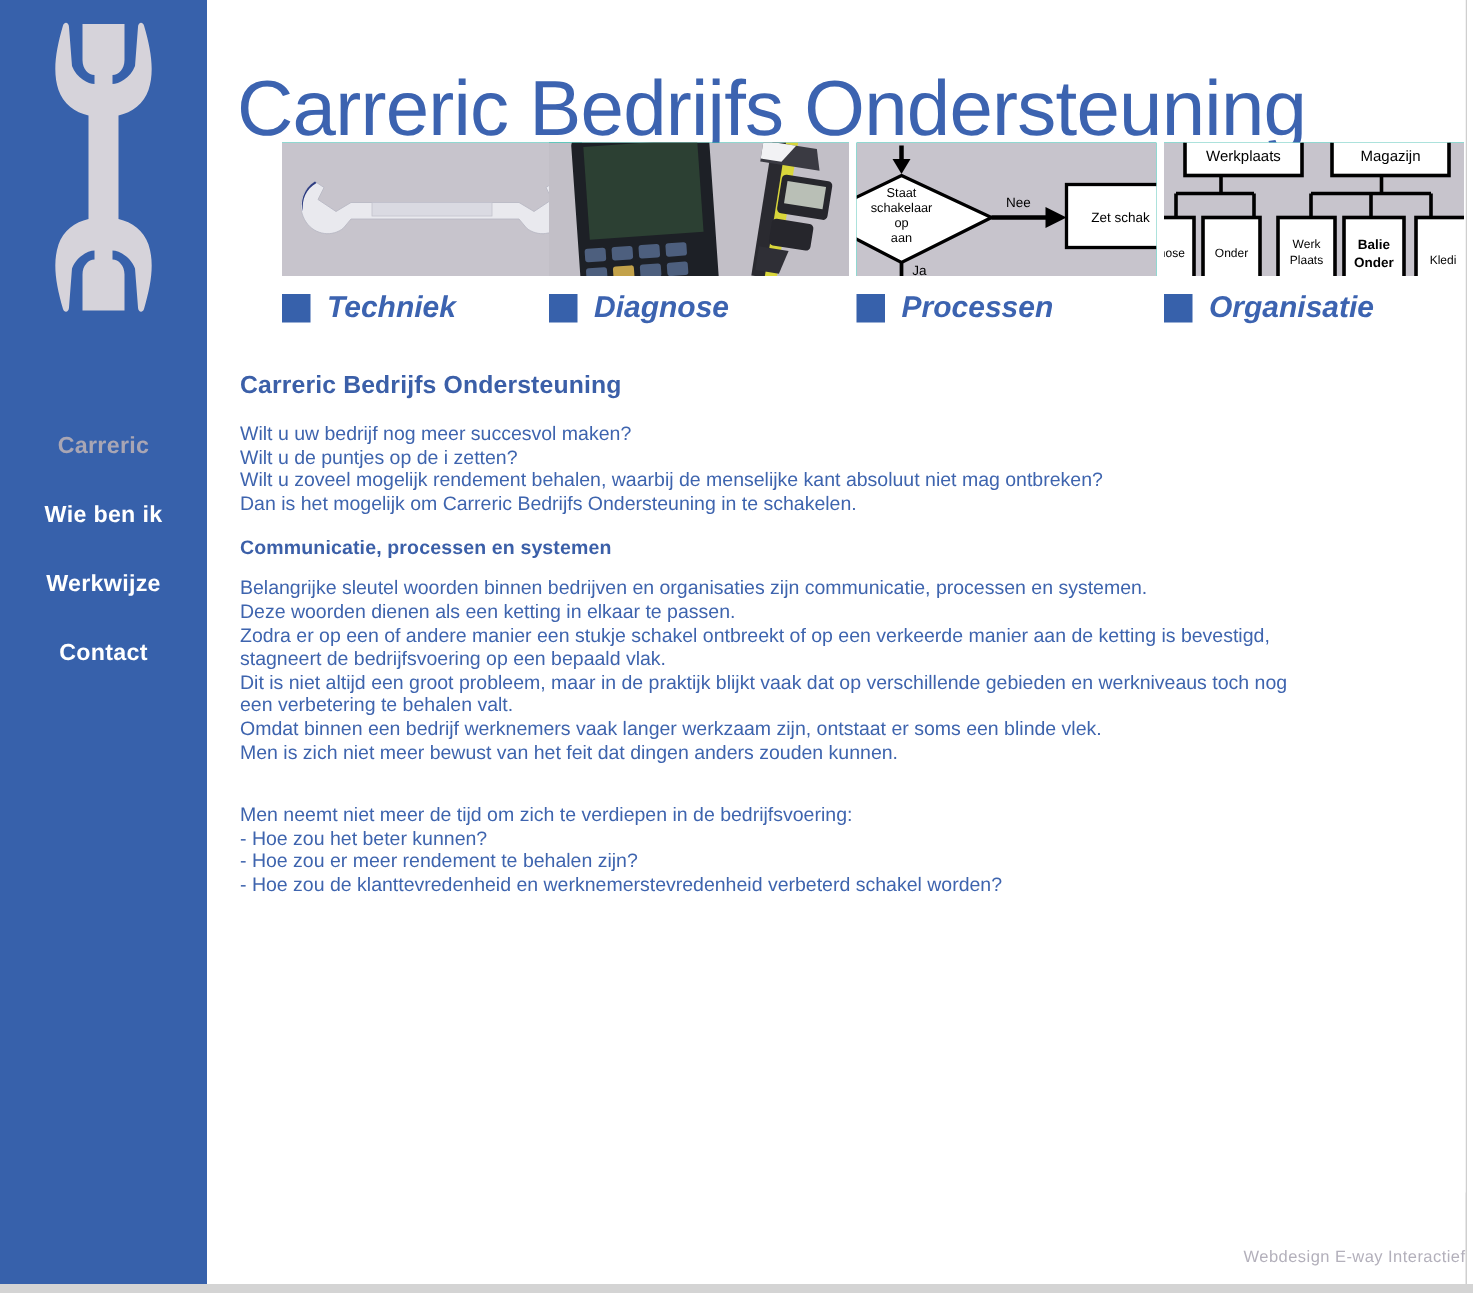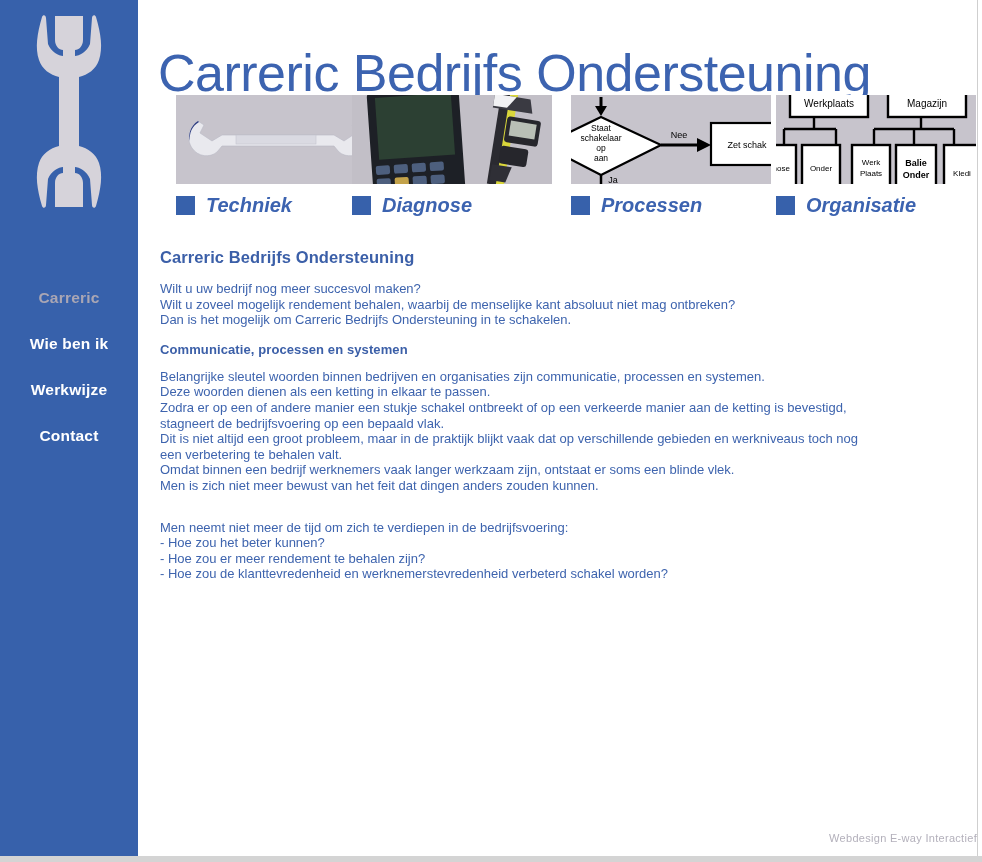--- a/index.html
+++ b/index.html
@@ -218,42 +218,42 @@
   <div id="frame-left-line"></div>
   <div id="frame-right-line"></div>
   <div id="frame-bottom-line"></div>
 
   <div id="content">
 
     <h1 id="site-title">Carreric Bedrijfs Ondersteuning</h1>
 
     <div id="thumbs">
 
-      <div class="thumb-cell" style="left:0px;padding-left:17px;">
+      <div class="thumb-cell" style="left:12px;padding-left:17px;">
         <div class="thumb-img">
           <svg viewBox="0 0 200 89" width="200" height="89" aria-hidden="true">
             <rect width="200" height="89" fill="#c7c4cc"></rect>
             <g transform="translate(0,0)">
               <path fill="#e9e9ee" stroke="#b9b9c4" stroke-width="0.6" d="
                 M28,30 L22,26 C12,32 10,44 16,53 C22,62 34,63 41,57 L46,51
                 L158,51 L163,57 C170,63 182,62 188,53 C194,44 192,32 182,26
                 L176,30 L180,38 L168,46 L158,40 L46,40 L36,46 L24,38 Z"></path>
               <rect x="60" y="40" width="80" height="9" fill="#dadae2" stroke="#c0c0cb" stroke-width="0.5"></rect>
               <path fill="#2d3c80" d="M22,26 C14,31 12,40 14,46 C13,38 16,31 23,27 Z"></path>
               <path fill="#2d3c80" d="M182,26 C190,31 192,40 190,46 C191,38 188,31 181,27 Z"></path>
             </g>
           </svg>
         </div>
         <div class="thumb-caption">
           <span class="thumb-bullet"></span>
           <span class="thumb-label">Techniek</span>
         </div>
       </div>
 
-      <div class="thumb-cell" style="left:193px;">
+      <div class="thumb-cell" style="left:207px;">
         <div class="thumb-img">
           <svg viewBox="0 0 200 89" width="200" height="89" aria-hidden="true">
             <rect width="200" height="89" fill="#c2bfc7"></rect>
             <g transform="rotate(-4 95 45)">
               <rect x="18" y="-8" width="92" height="106" rx="5" fill="#1d2026"></rect>
               <rect x="26" y="-2" width="76" height="62" fill="#2c4033"></rect>
               <rect x="22" y="66" width="14" height="9" rx="2" fill="#4d5f7e"></rect>
               <rect x="40" y="66" width="14" height="9" rx="2" fill="#4d5f7e"></rect>
               <rect x="58" y="66" width="14" height="9" rx="2" fill="#4d5f7e"></rect>
               <rect x="76" y="66" width="14" height="9" rx="2" fill="#4d5f7e"></rect>
@@ -351,20 +351,21 @@
         </div>
       </div>
     </div>
 
     <div id="body-text">
 
       <h2 class="sec-head">Carreric Bedrijfs Ondersteuning</h2>
 
       <p class="para">
         <span class="ln">Wilt u uw bedrijf nog meer succesvol maken?</span>
+        <span class="ln">Wilt u de puntjes op de i zetten?</span>
         <span class="ln">Wilt u zoveel mogelijk rendement behalen, waarbij  de menselijke kant absoluut niet mag ontbreken?</span>
         <span class="ln">Dan is het mogelijk om Carreric Bedrijfs Ondersteuning in te schakelen.</span>
       </p>
 
       <h3 class="sec-head small">Communicatie, processen en systemen</h3>
 
       <p class="para">
         <span class="ln">Belangrijke sleutel woorden binnen bedrijven en organisaties zijn communicatie, processen en systemen.</span>
         <span class="ln">Deze woorden dienen als een ketting  in elkaar te passen.</span>
         <span class="ln">Zodra er op een of andere manier een stukje schakel ontbreekt of op een verkeerde manier aan de ketting is bevestigd,</span>

